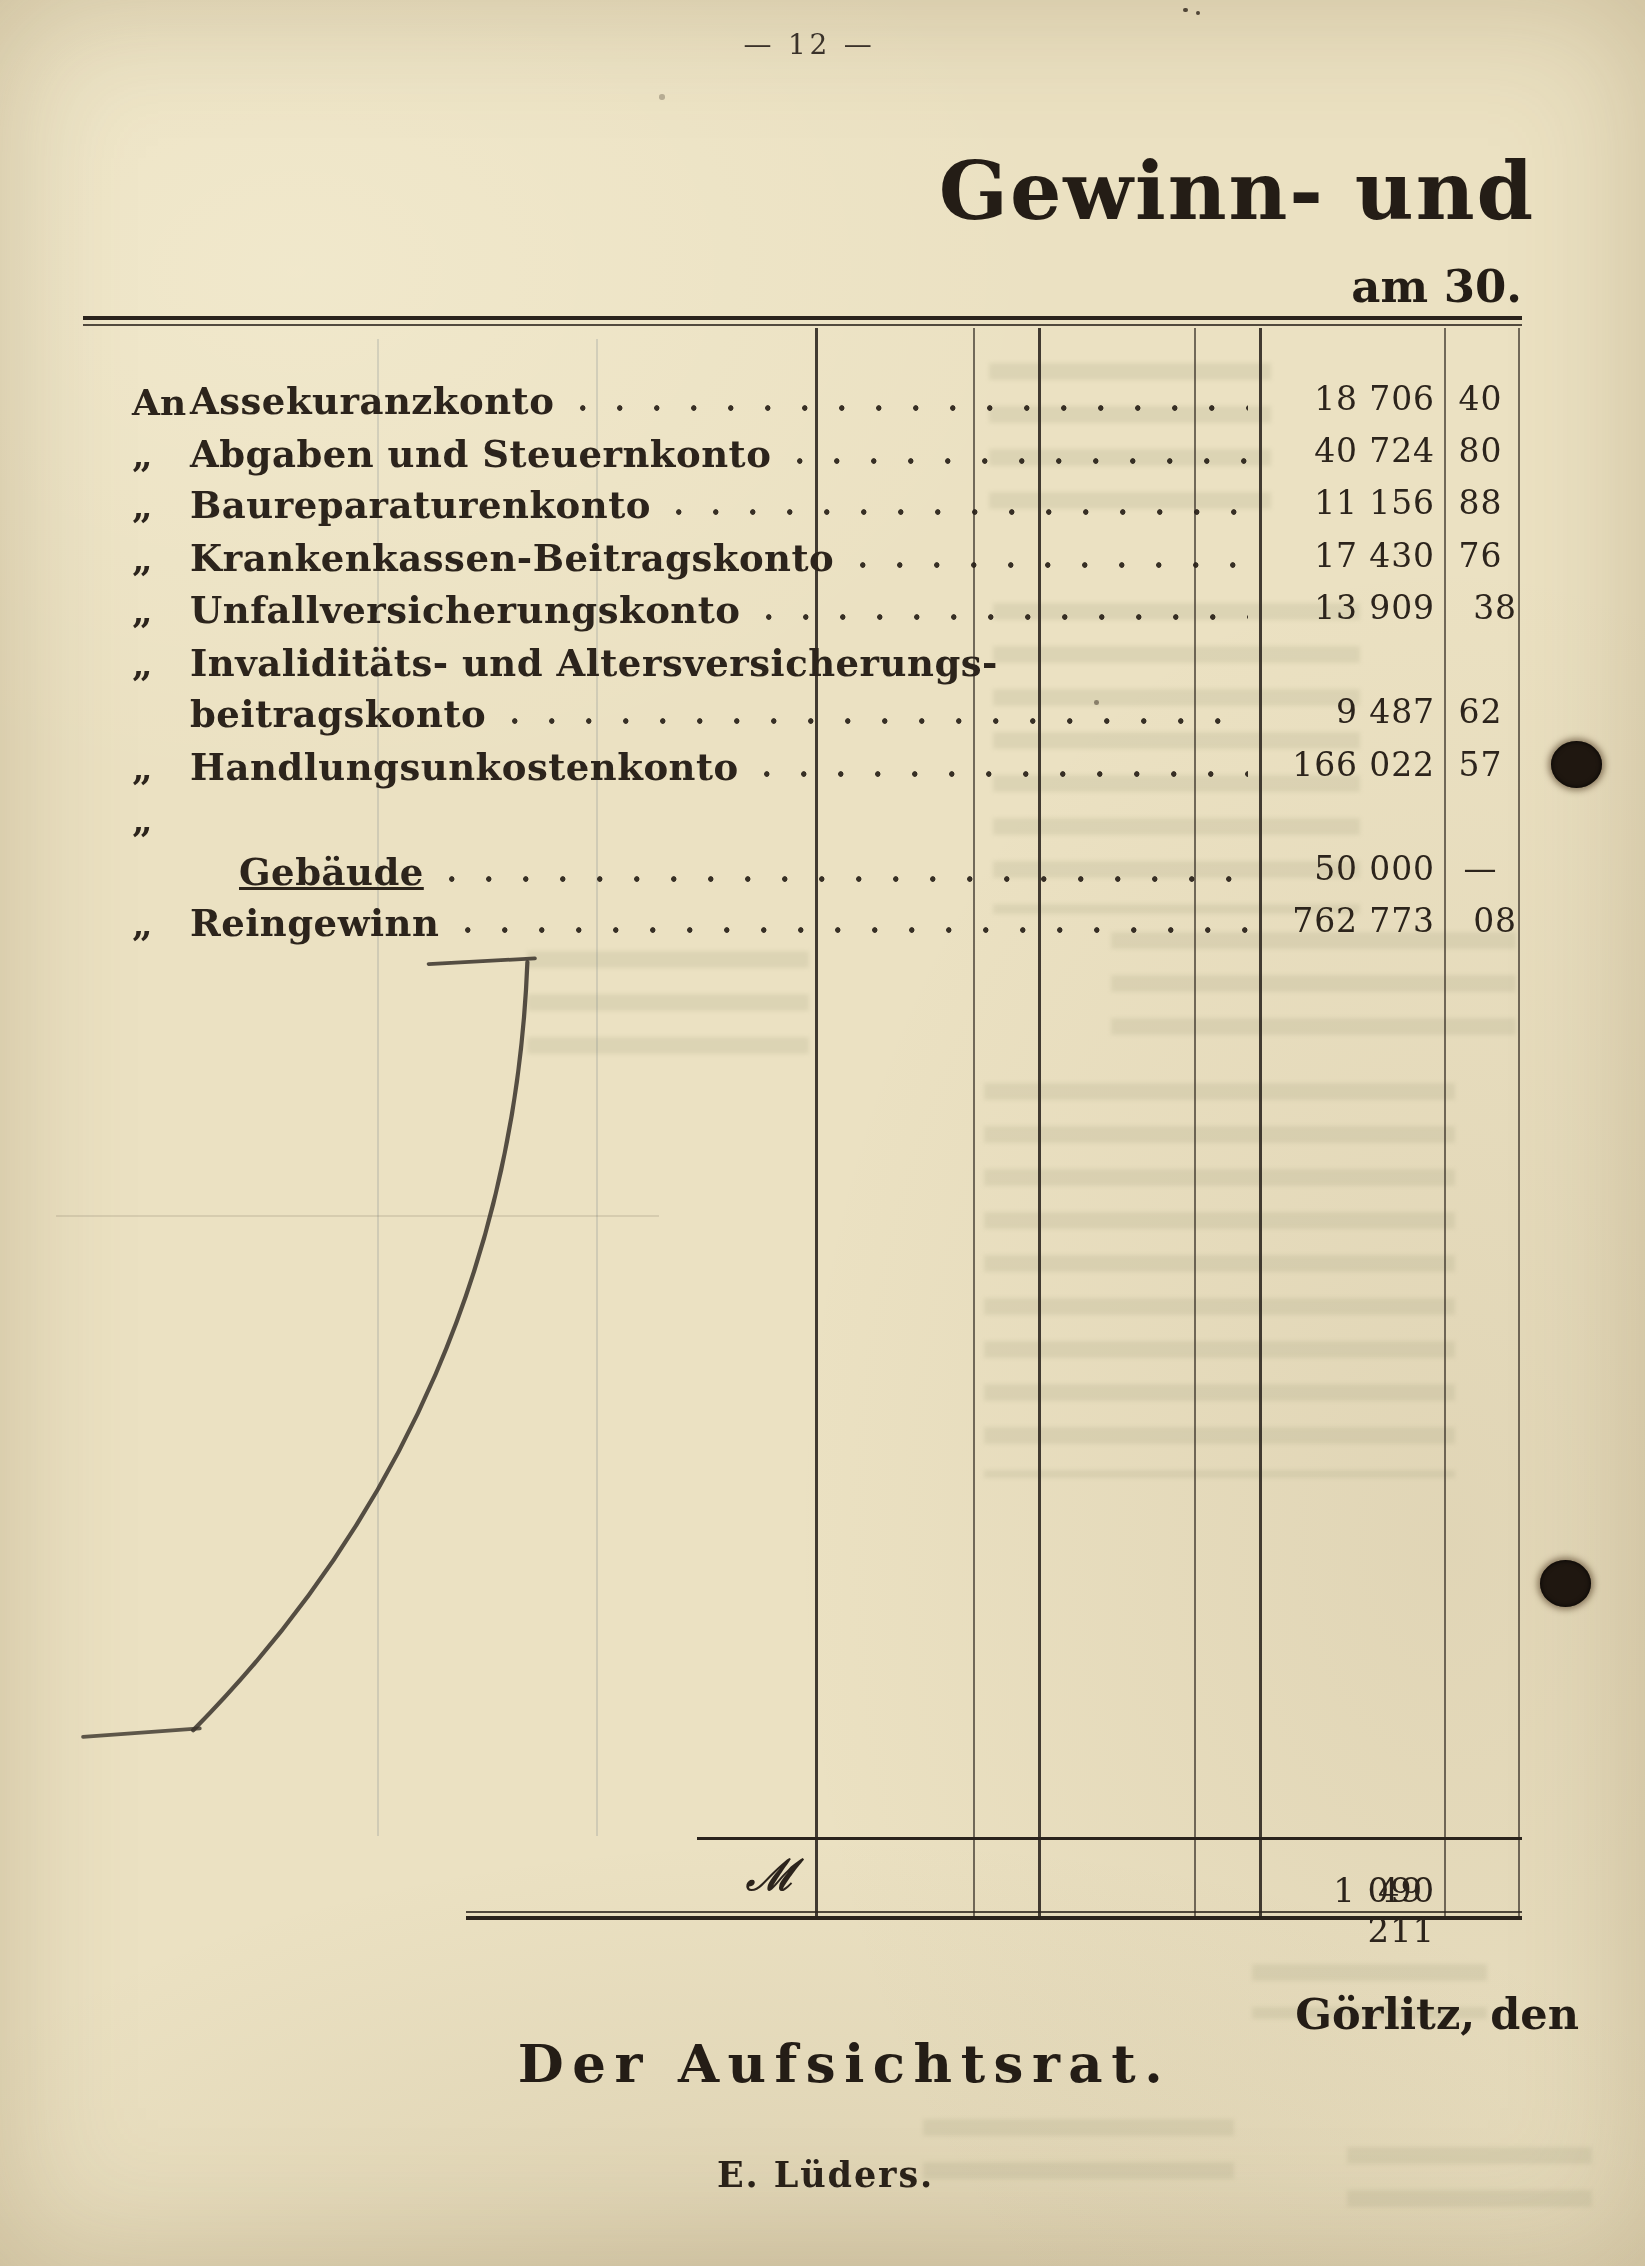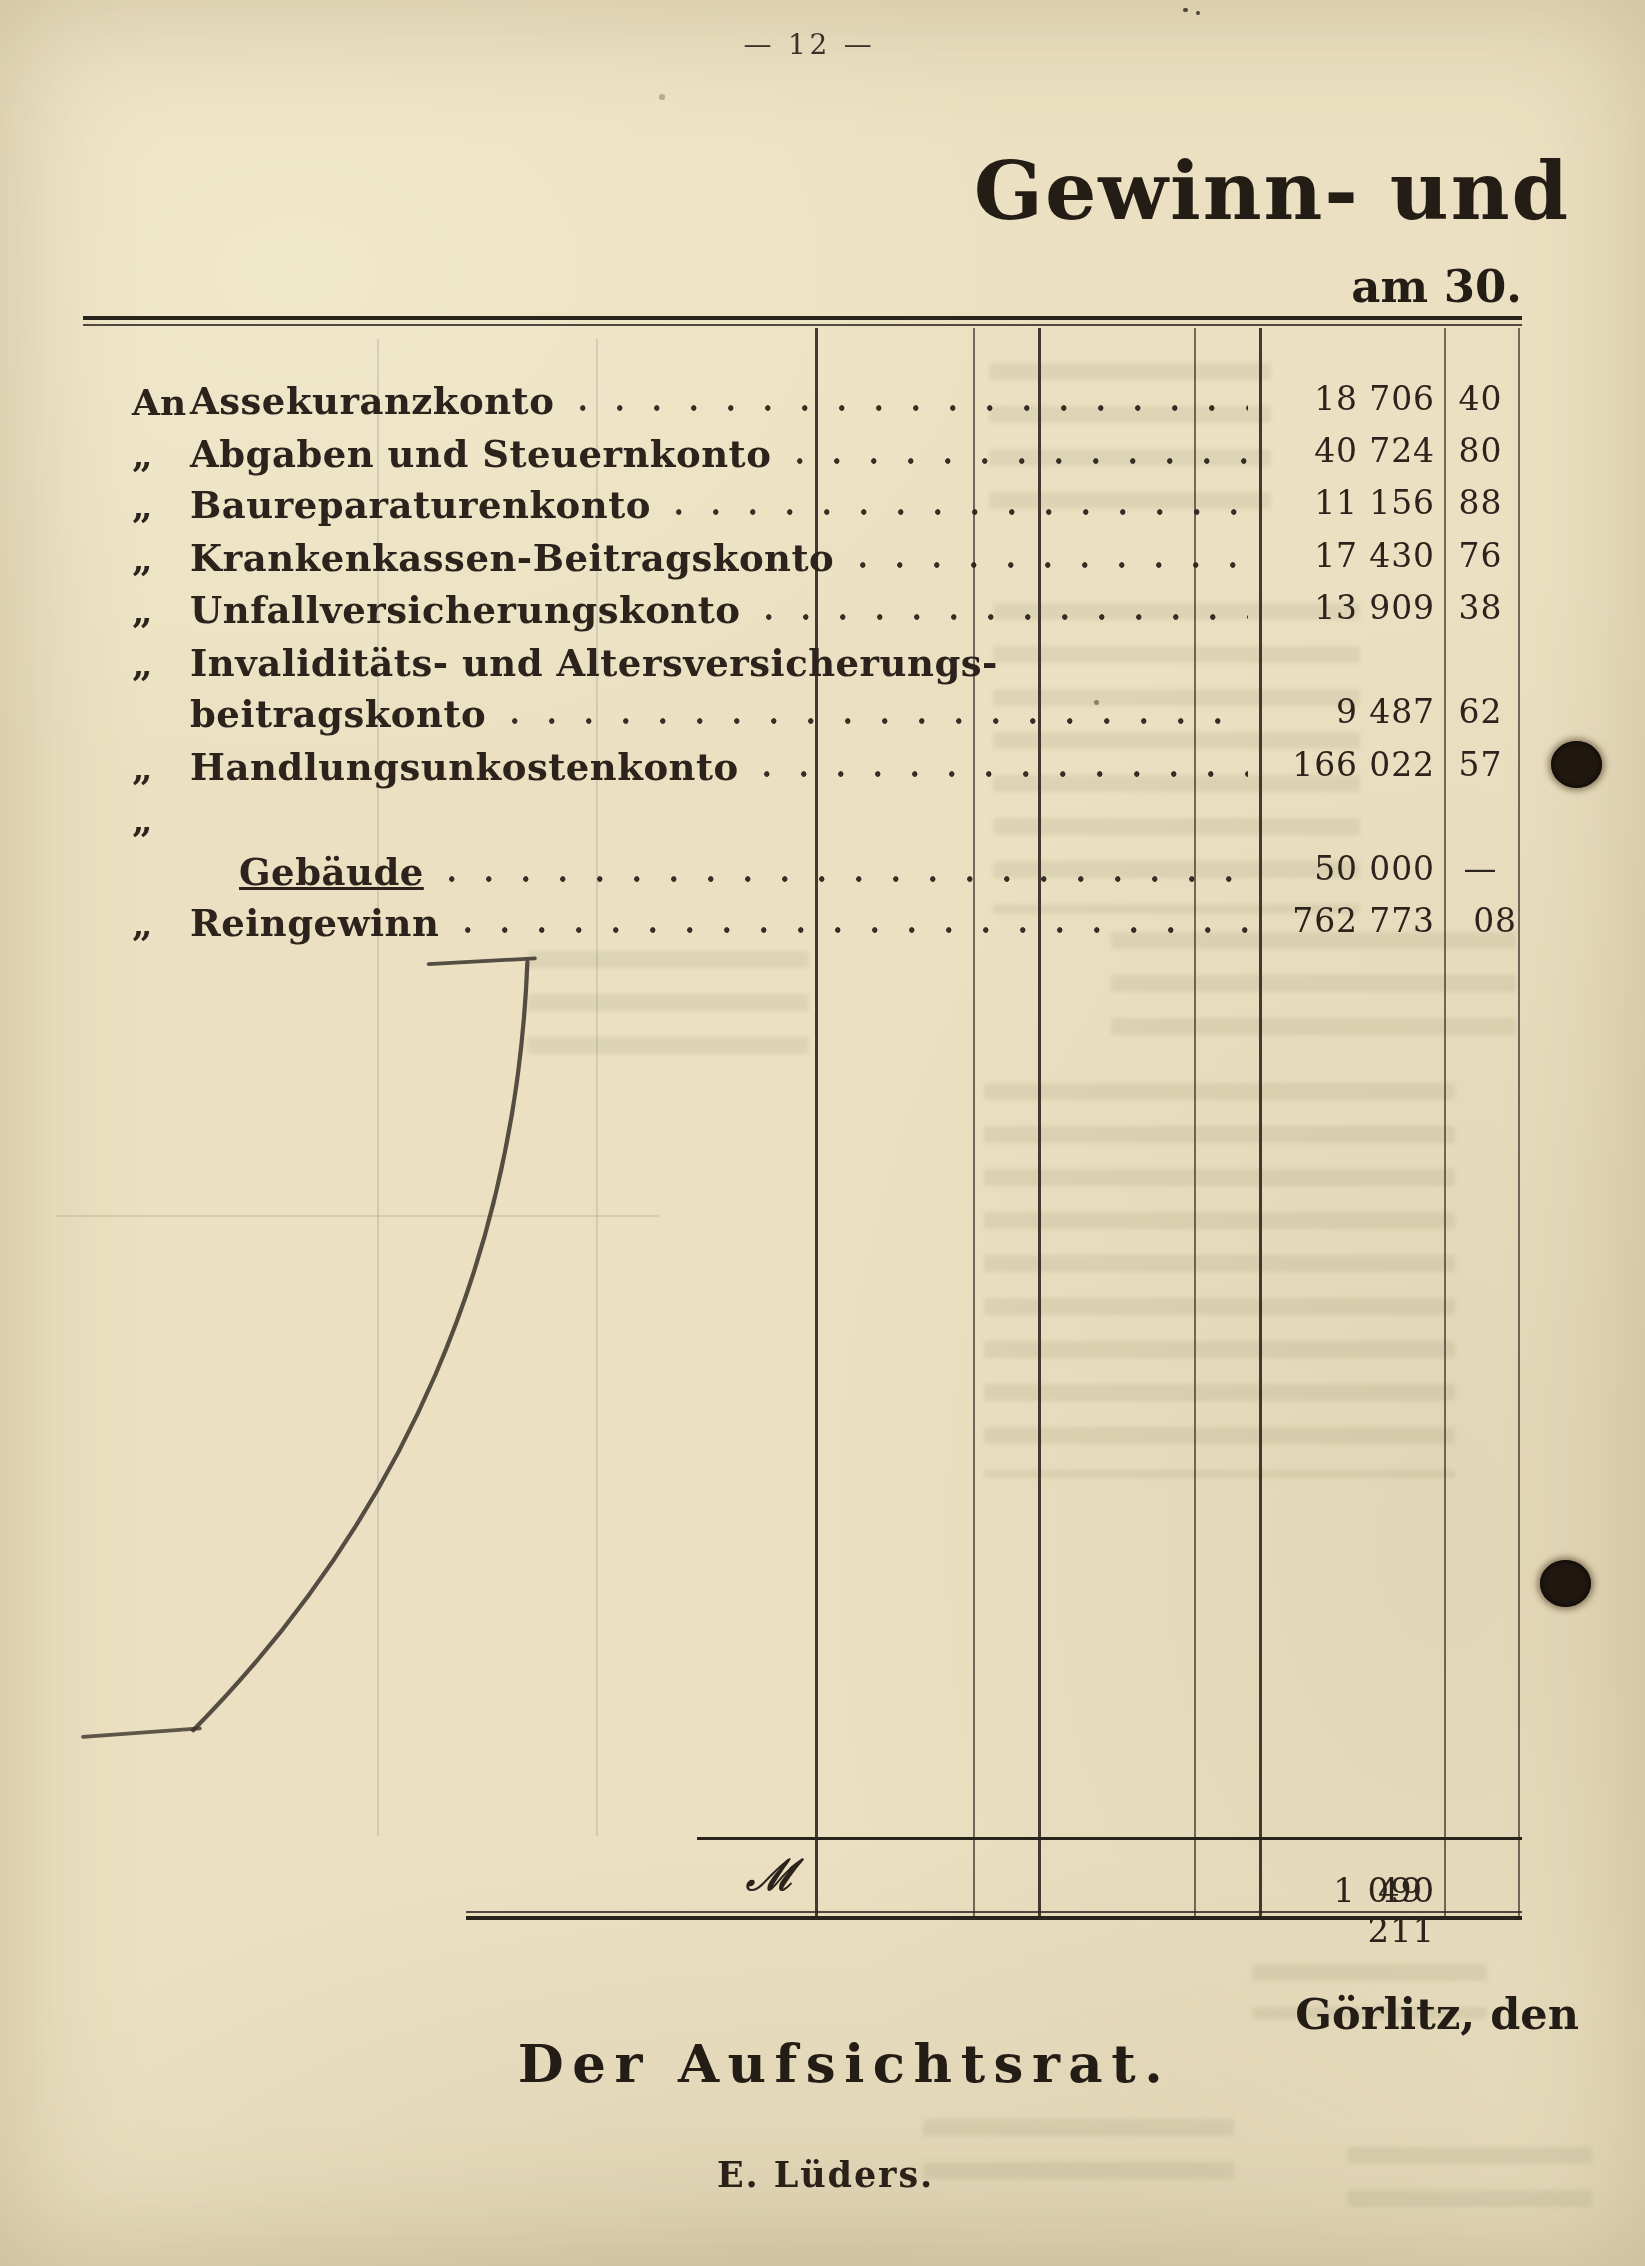--- a/index.html
+++ b/index.html
@@ -9,21 +9,21 @@
     background:
       radial-gradient(1224px 847px at 18% 12%, rgba(255,250,228,.28), transparent 62%),
       radial-gradient(942px 1412px at 88% 68%, rgba(118,94,58,.09), transparent 70%),
       radial-gradient(1412px 659px at 50% 102%, rgba(110,88,52,.12), transparent 72%),
       #ebe1c2;
     box-shadow:inset 0 0 132px rgba(118,92,52,.28);
   }
   .abs{position:absolute;}
   
   .pageno{top:28px;left:621px;width:377px;text-align:center;font-size:28px;letter-spacing:3.8px;color:#3a322a;}
-  .main-title{top:143px;left:694px;width:876px;text-align:right;font-size:81px;font-weight:bold;letter-spacing:1.9px;color:#241d16;}
+  .main-title{top:143px;left:659px;width:876px;text-align:right;font-size:81px;font-weight:bold;letter-spacing:1.9px;color:#241d16;}
   .debet{top:237px;left:153px;font-size:60px;font-weight:bold;letter-spacing:1.9px;color:#241d16;}
   .datefrag{top:260px;left:1130px;width:392px;text-align:right;font-size:45px;font-weight:bold;color:#241d16;}
   
   .hrule{position:absolute;background:#2a231c;}
   .vrule{position:absolute;background:#2f2821;}
   .vthin{width:1.9px;opacity:.65;}
   .vthick{width:2.8px;opacity:.9;}
   
   .row{position:absolute;left:132px;width:1122px;height:47px;display:flex;align-items:flex-end;}
   .prefix{flex:0 0 58px;font-size:36px;font-weight:bold;line-height:1;}
@@ -110,21 +110,21 @@
         <span class="dots"></span>
       </div>
       <div class="amt" style="top: 536px;">17 430</div>
       <div class="pf" style="top: 536px;">76</div>
       <div class="row" style="top: 582px;">
         <span class="prefix">„</span>
         <span class="lbl">Unfallversicherungskonto</span>
         <span class="dots"></span>
       </div>
       <div class="amt" style="top: 588px;">13 909</div>
-      <div class="pf" style="top: 588px;">38</div>
+      <div class="pf" style="top: 588px; text-align: right;">38</div>
       <div class="row" style="top: 635px;">
         <span class="prefix">„</span>
         <span class="lbl">Invaliditäts- und Altersversicherungs-</span>
       </div>
       <div class="row" style="top: 686px;">
         <span class="prefix"></span>
         <span class="lbl">beitragskonto</span>
         <span class="dots"></span>
       </div>
       <div class="amt" style="top: 692px;">9 487</div>

